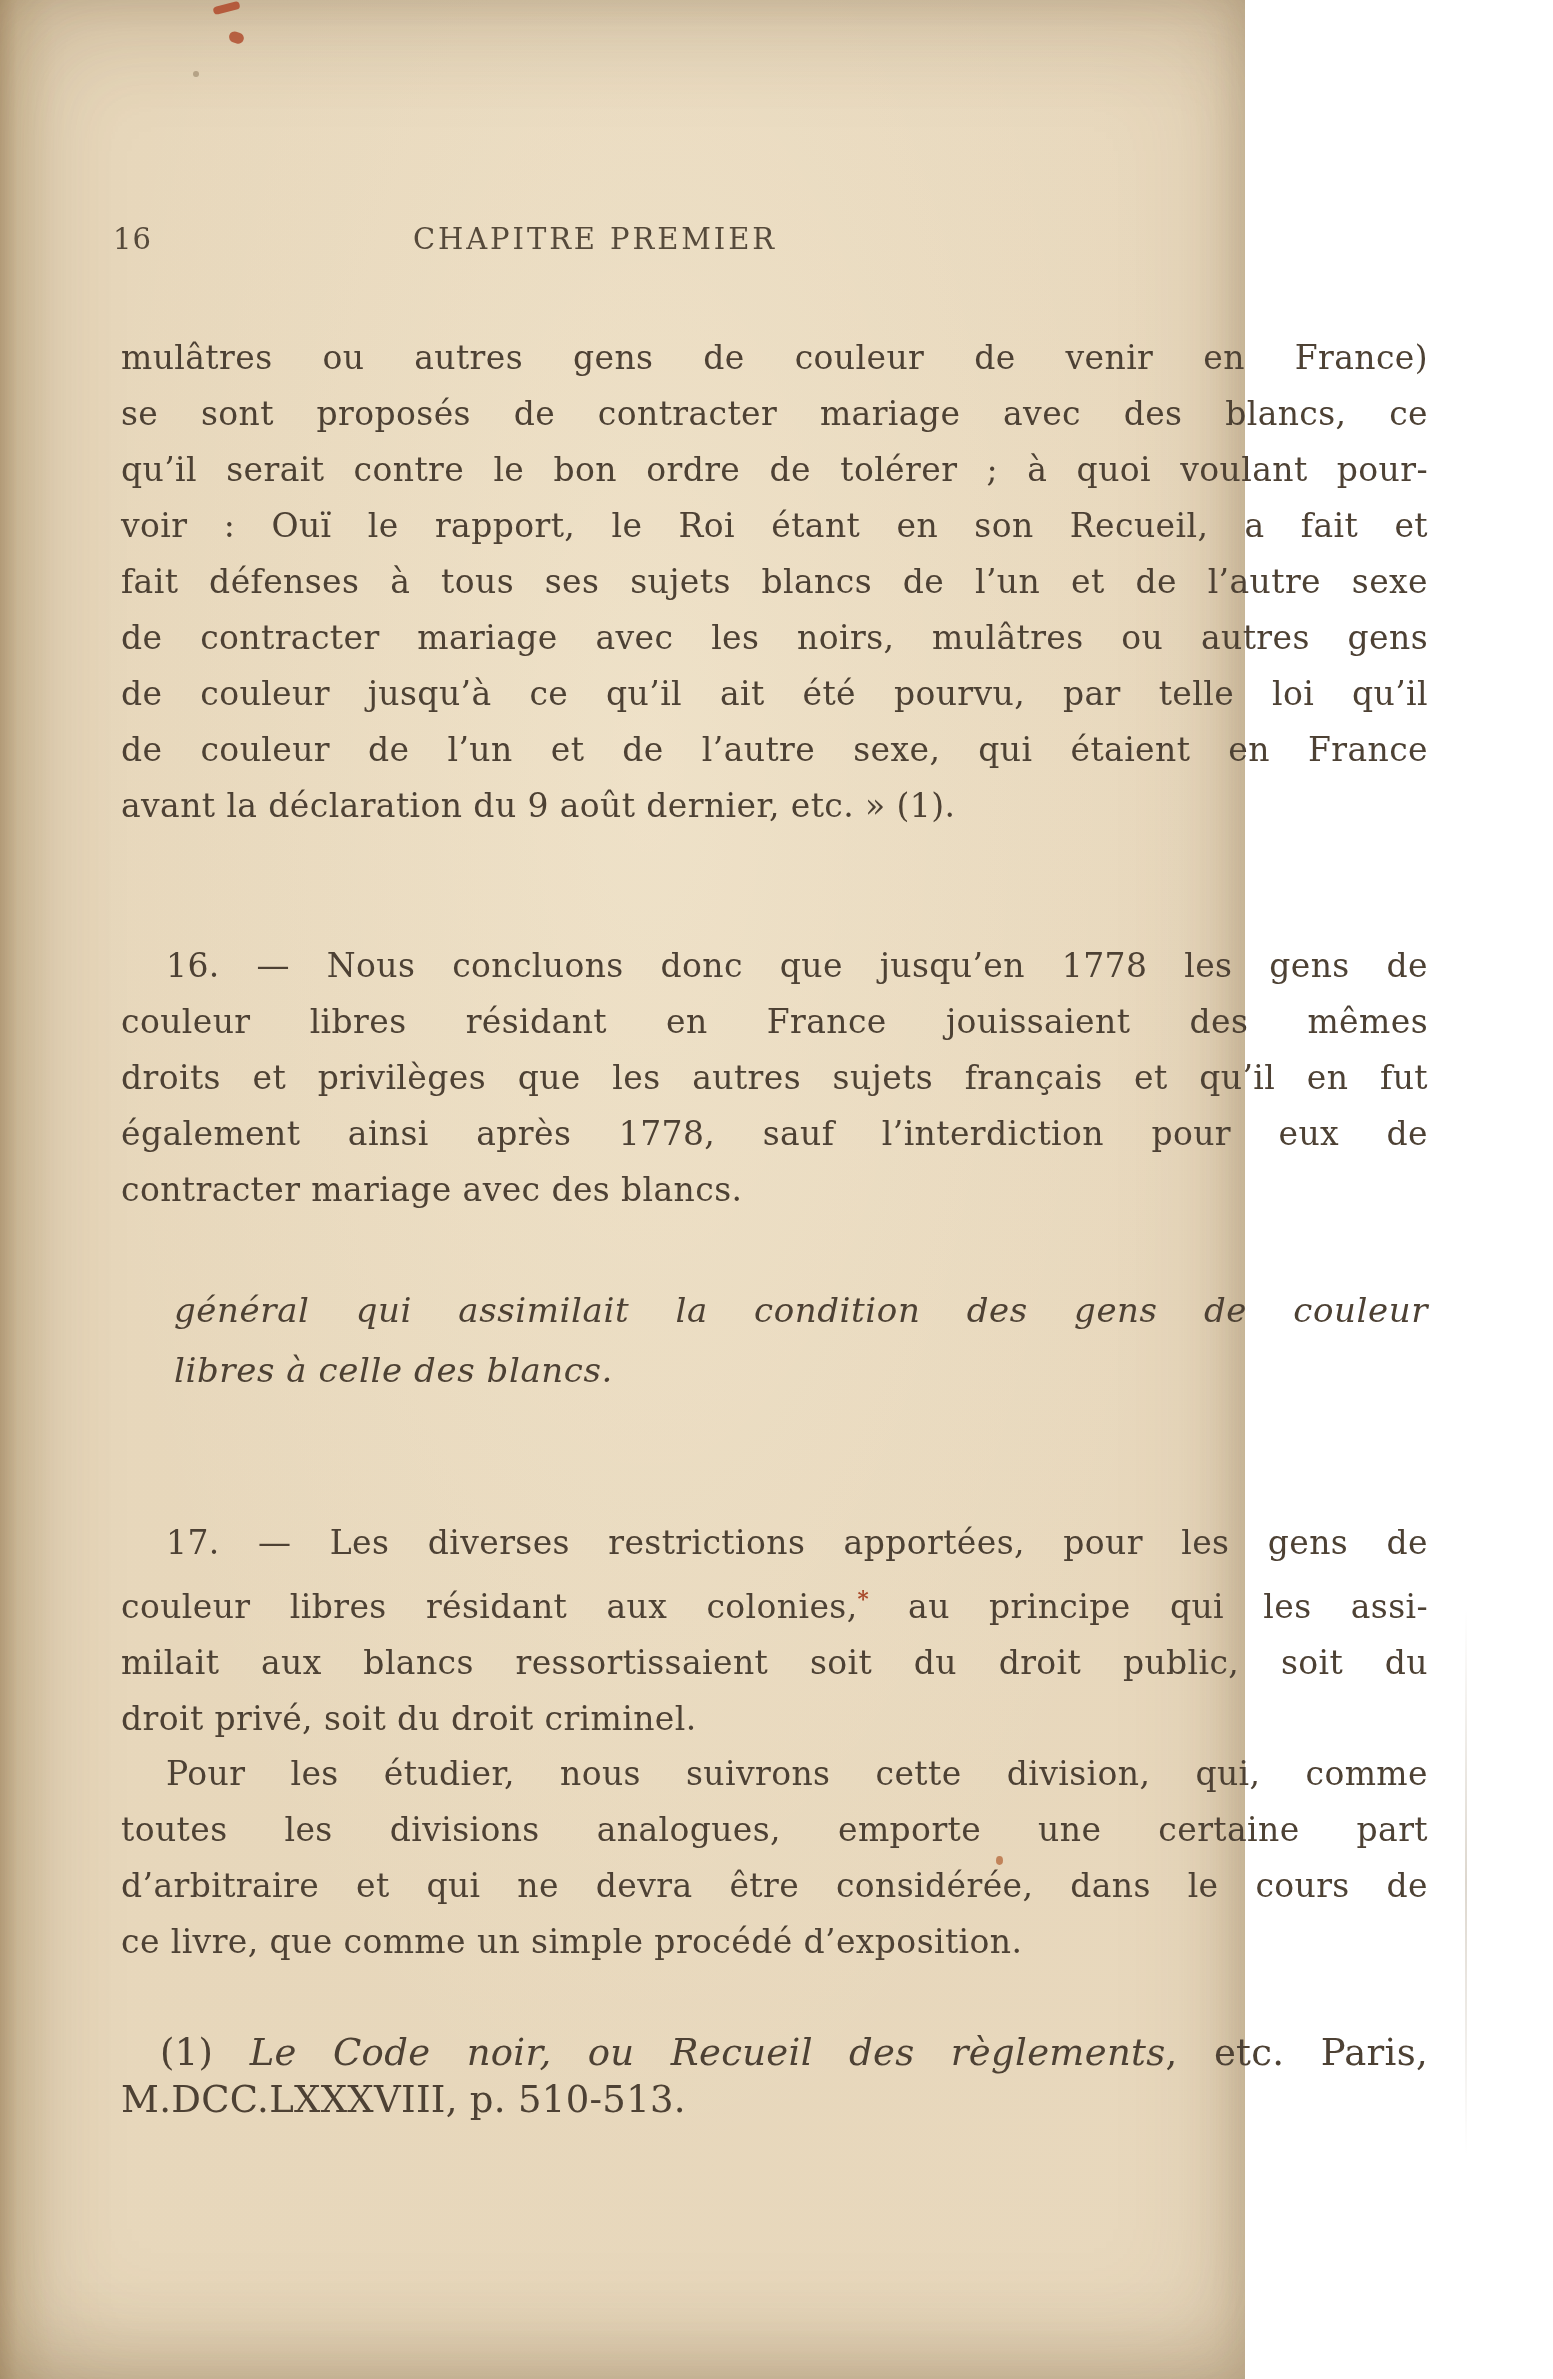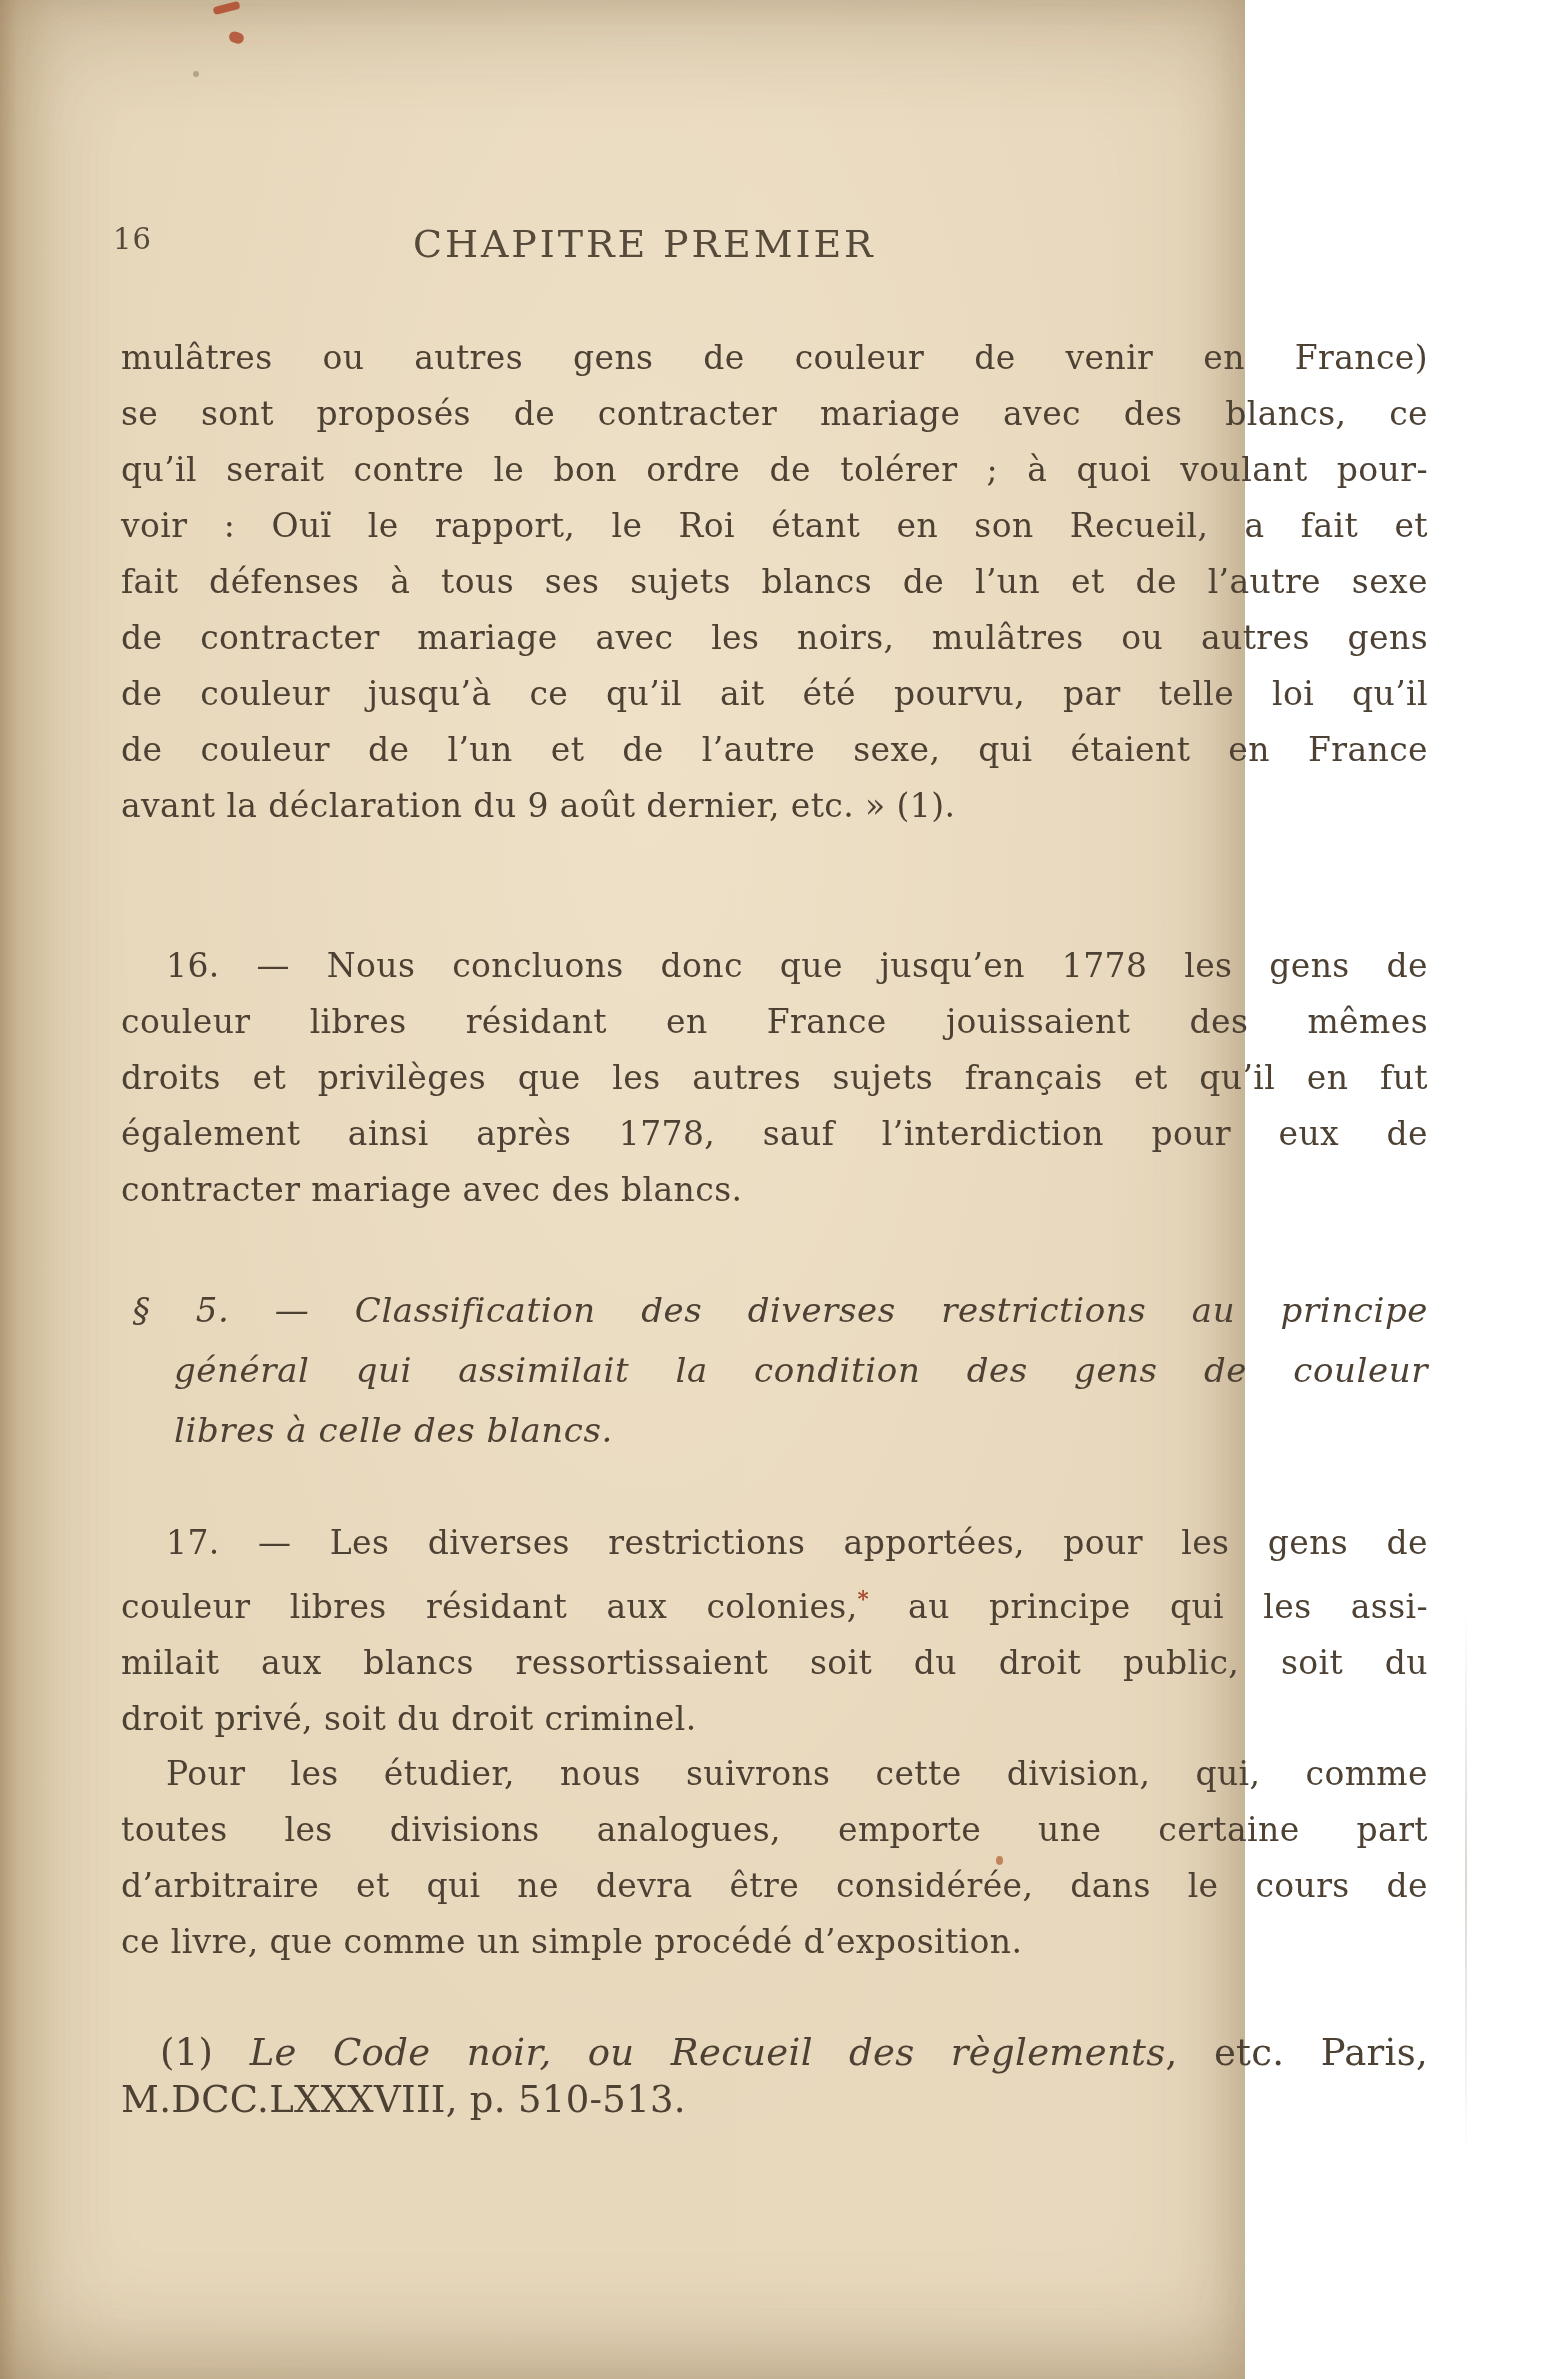--- a/index.html
+++ b/index.html
@@ -23,21 +23,21 @@
     color: #4d4134;
   }
   
   .runhead { position: absolute; top: 222px; left: 113px; width: 1307px; height: 39px; }
   .pagenum {
     position: absolute; left: 0; top: 0;
     font-size: 29px; letter-spacing: 1px; color: #564a3b;
   }
   .running {
     position: absolute; left: 300px; top: 0;
-    font-size: 38px; letter-spacing: 2.9px; color: #564a3b;
+    font-size: 29px; letter-spacing: 2.9px; color: #564a3b;
   }
   
   .tb { position: absolute; left: 121px; width: 1307px; }
   .ln {
     font-size: 33px; line-height: 56px;
     letter-spacing: 0.4px; color: #4d4134;
     white-space: normal;
   }
   .j { text-align: justify; text-align-last: justify; }
   .indent { text-indent: 45px; }
@@ -110,21 +110,20 @@
 
   <div class="tb p16">
     <div class="ln j indent">16. — Nous concluons donc que jusqu’en 1778 les gens de</div>
     <div class="ln j">couleur libres résidant en France jouissaient des mêmes</div>
     <div class="ln j">droits et privilèges que les autres sujets français et qu’il en fut</div>
     <div class="ln j">également ainsi après 1778, sauf l’interdiction pour eux de</div>
     <div class="ln">contracter mariage avec des blancs.</div>
   </div>
 
   <div class="tb heading">
-    <div class="ln j hl1">§ 5. — Classification des diverses restrictions au principe</div>
     <div class="ln j cont">général qui assimilait la condition des gens de couleur</div>
     <div class="ln cont">libres à celle des blancs.</div>
   </div>
 
   <div class="tb p17">
     <div class="ln j indent">17. — Les diverses restrictions apportées, pour les gens de</div>
     <div class="ln j"><span>couleur libres résidant aux colonies,</span><span class="redstar">*</span><span> au principe qui les assi-</span></div>
     <div class="ln j">milait aux blancs ressortissaient soit du droit public, soit du</div>
     <div class="ln">droit privé, soit du droit criminel.</div>
   </div>

